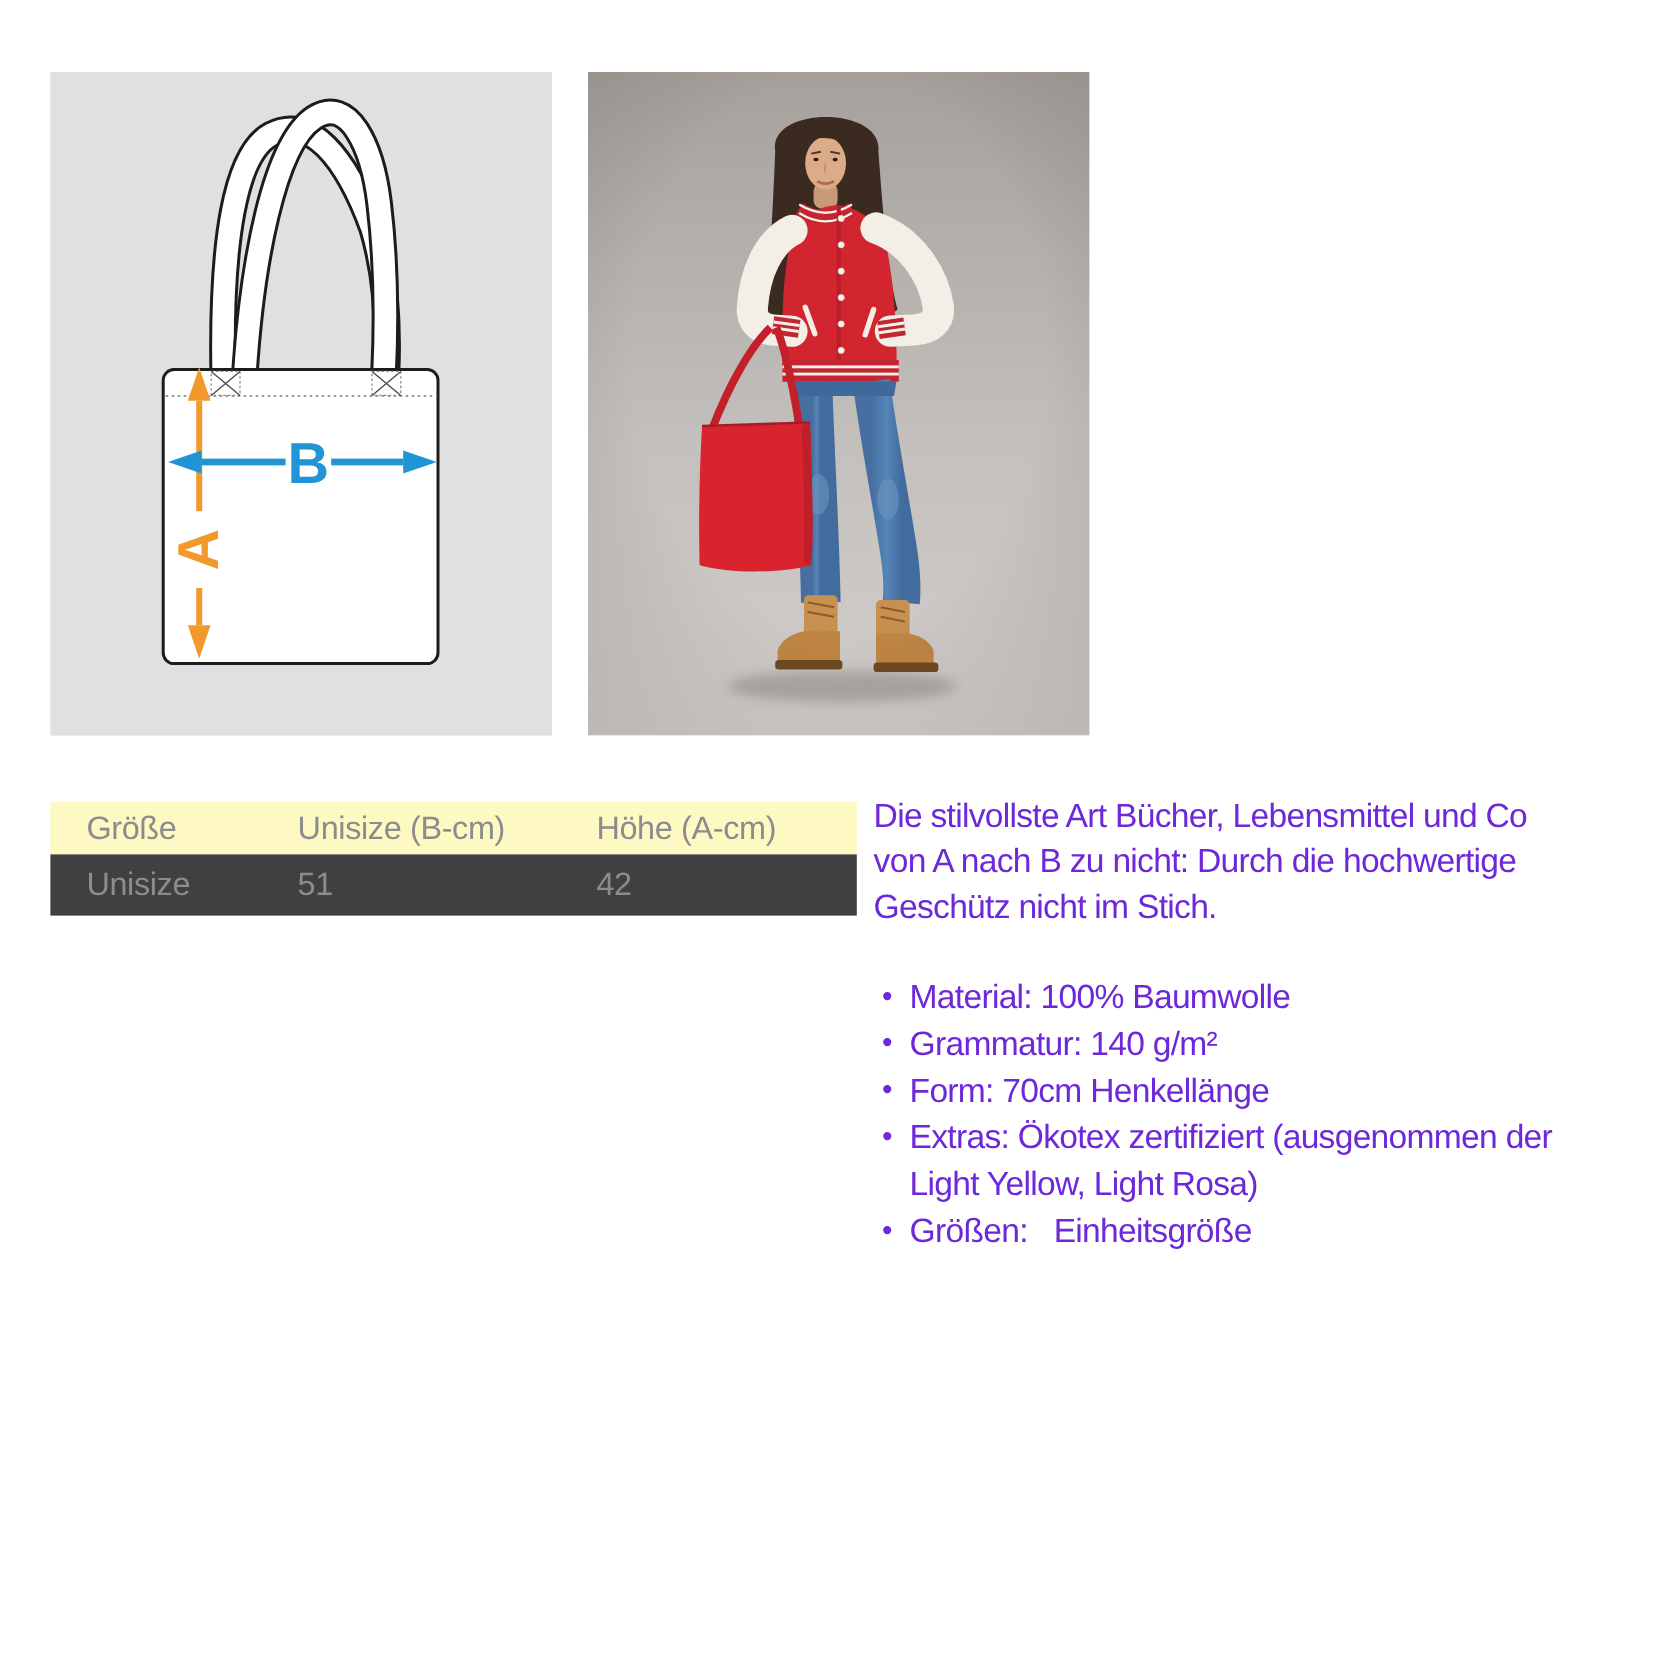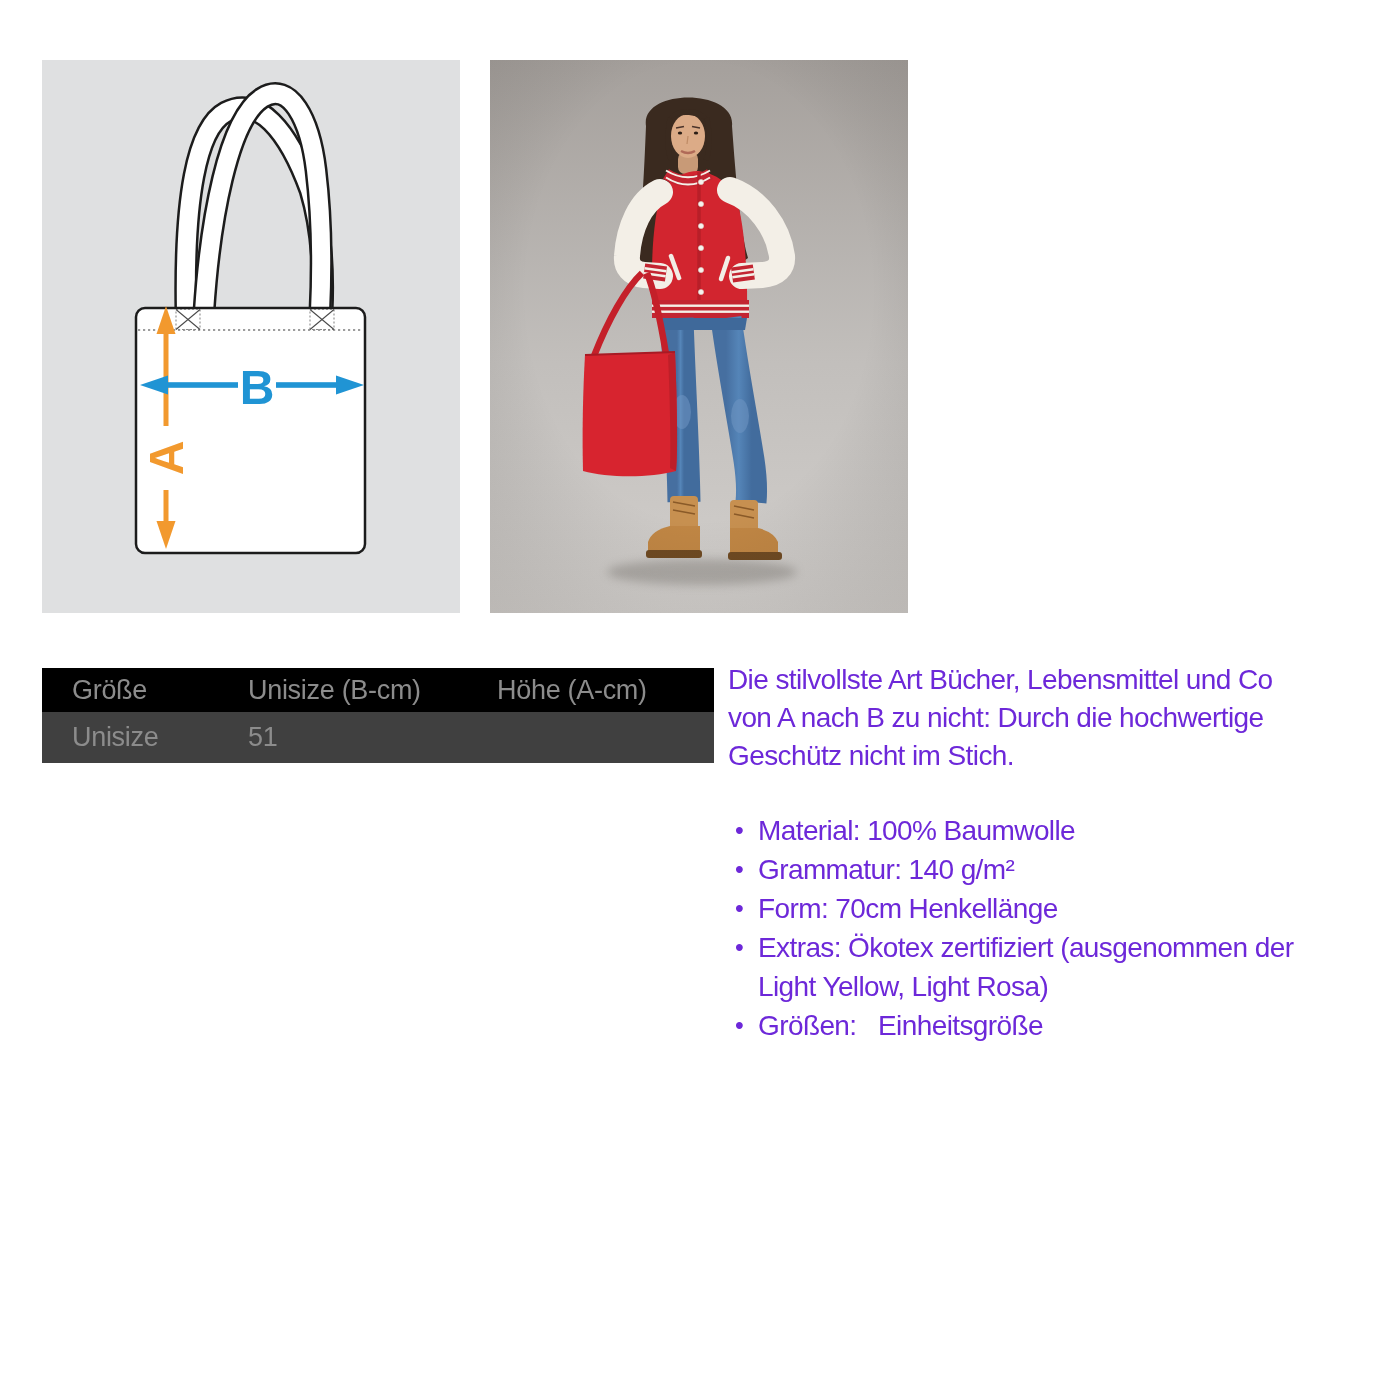--- a/index.html
+++ b/index.html
@@ -5,21 +5,21 @@
   html,body{margin:0;padding:0;background:#fff;}
   #canvas{position:relative;width:1400px;height:1400px;background:#ffffff;overflow:hidden;
           font-family:"Liberation Sans","DejaVu Sans",sans-serif;}
   .abs{position:absolute;}
   
   .panel-diagram{left:42px;top:60px;width:418px;height:553px;background:#dfe0e1;}
   .panel-photo{left:490px;top:60px;width:418px;height:553px;}
   
   .size-table{left:42px;top:668px;width:672px;font-size:27px;letter-spacing:-0.3px;color:#8c8c8c;}
   .tr{display:flex;width:672px;}
-  .tr.head{background:#000000;height:44px;line-height:44px;}
+  .tr.head{background:#fef9c3;height:44px;line-height:44px;}
   .tr.data{background:#404040;height:51px;line-height:51px;}
   .td{box-sizing:border-box;padding-left:30px;overflow:hidden;white-space:nowrap;}
   .c1{width:176px;}.c2{width:249px;}.c3{width:247px;}
   
   .description{left:728px;top:661px;width:660px;color:#6d28d9;font-size:28px;letter-spacing:-0.6px;}
   .para-line{line-height:38px;white-space:nowrap;}
   .bullets{margin-top:36px;}
   .bullet{display:flex;}
   .bullet .dot{width:30px;line-height:39px;padding-left:7px;box-sizing:border-box;font-size:25px;}
   .bullet .btxt{flex:1;}
@@ -196,20 +196,21 @@
 
   <div class="abs size-table">
     <div class="tr head">
       <div class="td c1">Größe</div>
       <div class="td c2">Unisize (B-cm)</div>
       <div class="td c3">Höhe (A-cm)</div>
     </div>
     <div class="tr data">
       <div class="td c1">Unisize</div>
       <div class="td c2">51</div>
+      <div class="td c3">42</div>
     </div>
   </div>
 
   <div class="abs description">
     <div>
       <div class="para-line">Die stilvollste Art Bücher, Lebensmittel und Co</div>
       <div class="para-line">von A nach B zu nicht: Durch die hochwertige</div>
       <div class="para-line">Geschütz nicht im Stich.</div>
     </div>
     <div class="bullets">

